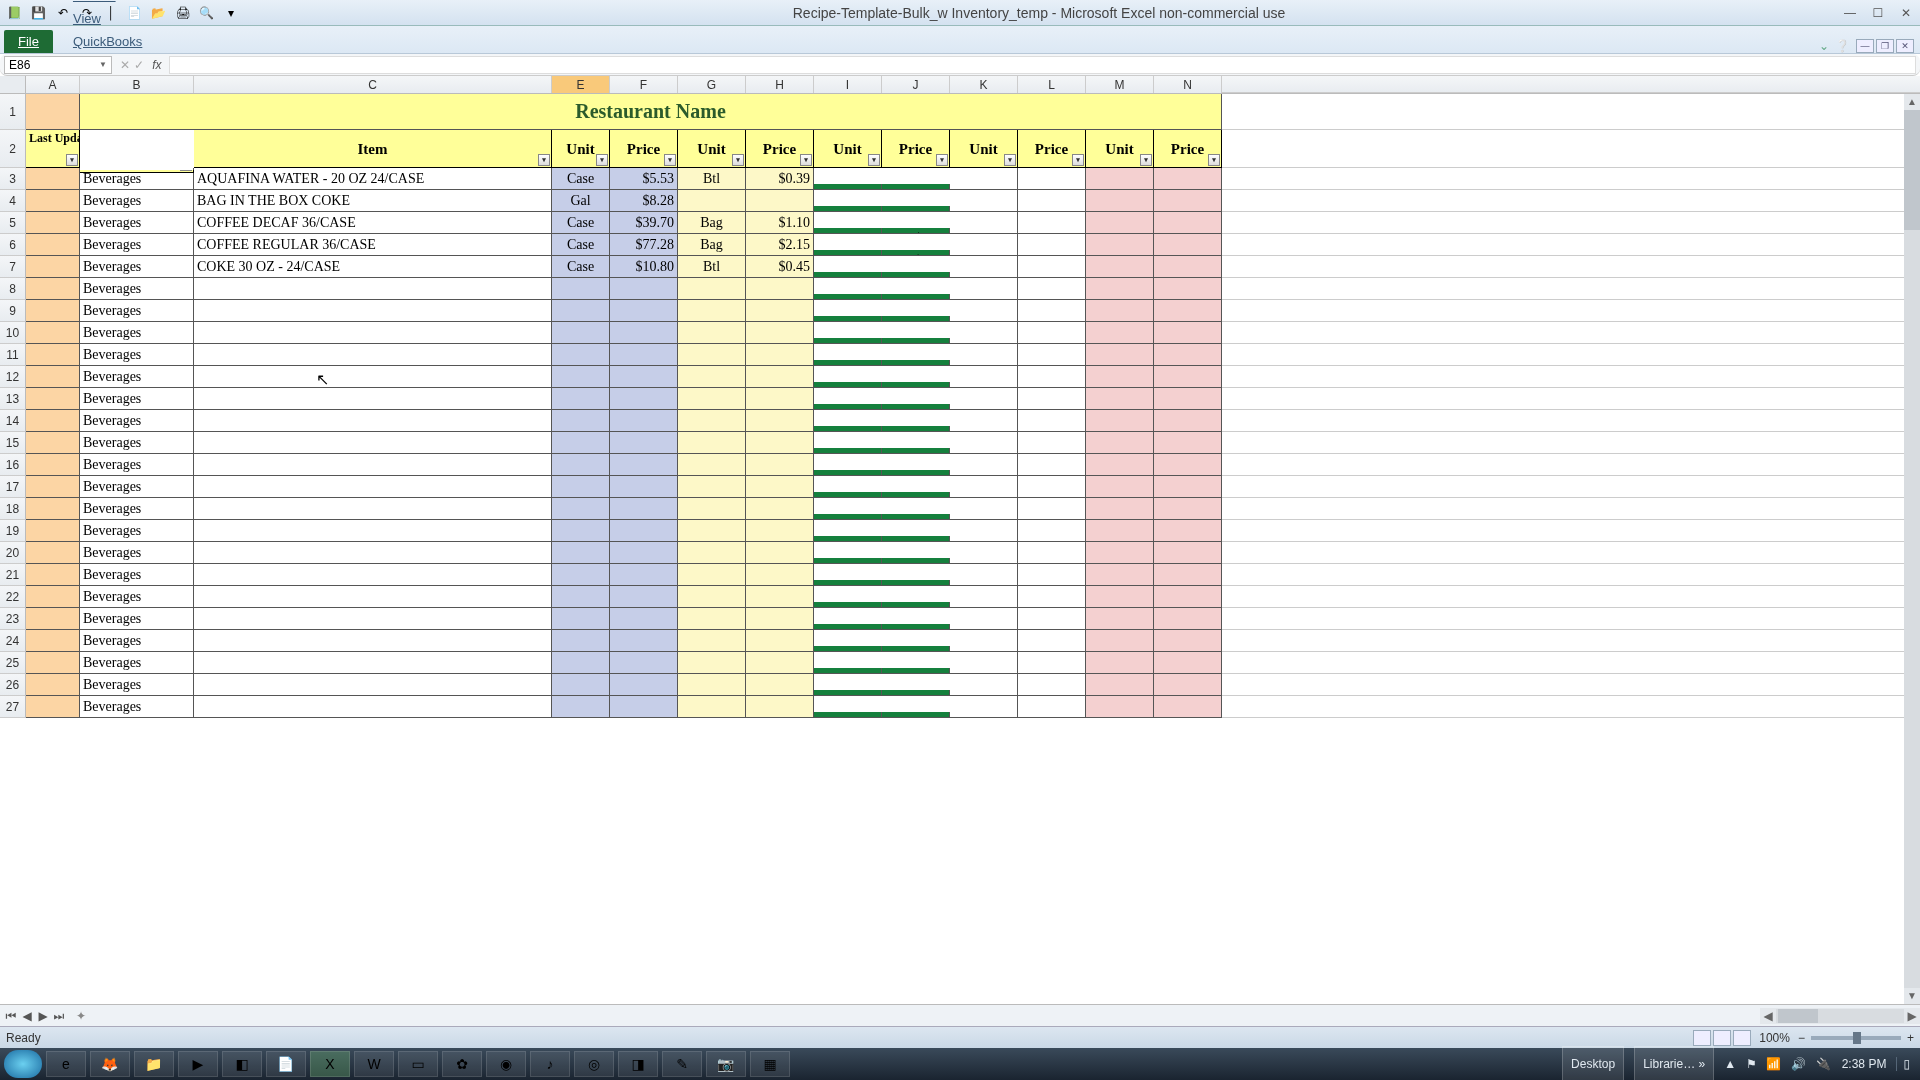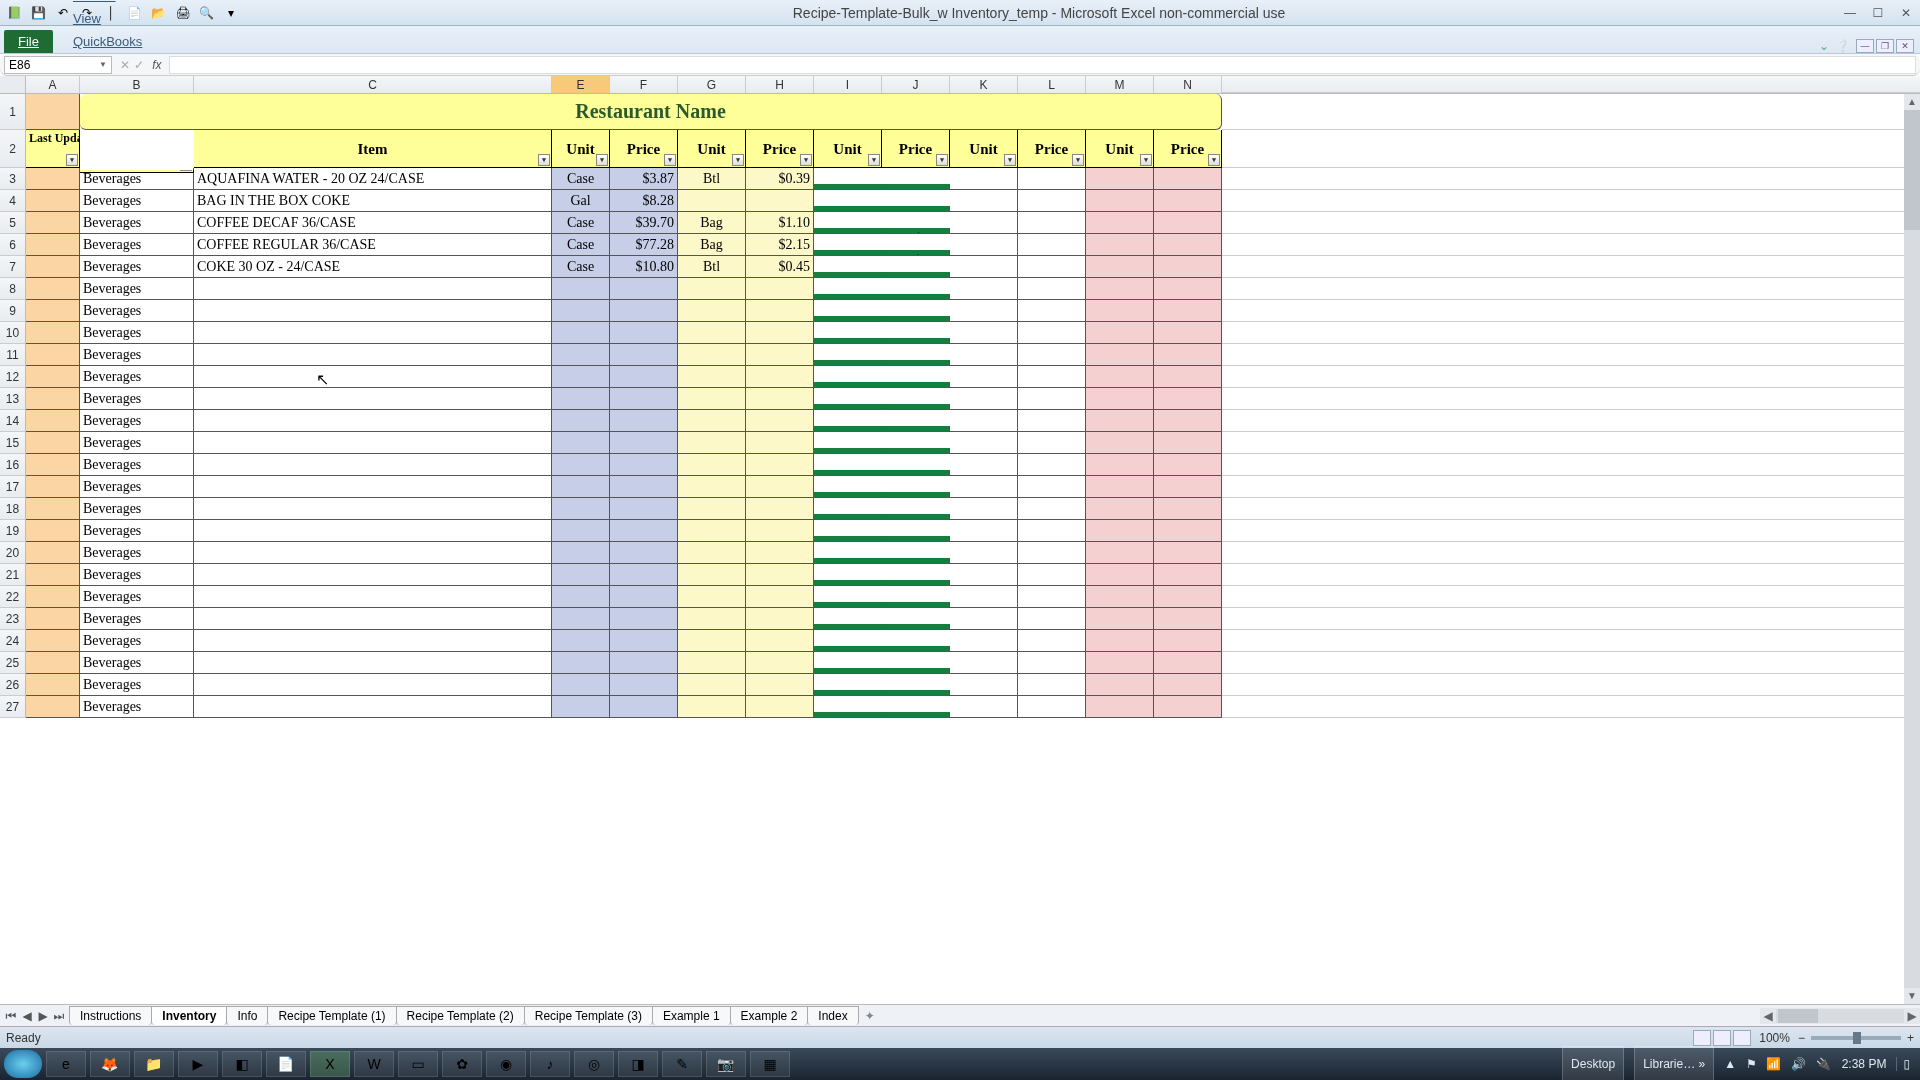--- a/index.html
+++ b/index.html
@@ -177,21 +177,21 @@
     <div class="colhdr cL">L</div>
     <div class="colhdr cM">M</div>
     <div class="colhdr cN">N</div>
     <div class="colhdr cRest"></div>
   </div>
 
   <div class="rows" id="rows-mount">
       <div class="row r1">
         <div class="rowlabel">1</div>
         <div class="cell tintA cA" style="border-right:1px solid #555;border-bottom:1px solid #555;"></div>
-        <div class="titlecell" style="width:1142px;border-radius:6px;">Restaurant Name</div>
+        <div class="titlecell" style="width:1142px;">Restaurant Name</div>
         <div class="cell cRest"></div>
       </div>
       <div class="row r2">
         <div class="rowlabel">2</div>
         <div class="cell hcell cA cA2" style="line-height:14px;font-size:12px;">Last Update<div class="filter">▾</div></div>
         <div class="cell hcell cB" style="line-height:16px;margin-top:40px;">Storage Area<div class="filter">▾</div></div>
         <div class="cell hcell cC" style="line-height:36px;">Item<div class="filter">▾</div></div>
         <div class="cell hcell cE" style="line-height:36px;">Unit<div class="filter">▾</div></div>
         <div class="cell hcell cF" style="line-height:36px;">Price<div class="filter">▾</div></div>
         <div class="cell hcell cG" style="line-height:36px;">Unit<div class="filter">▾</div></div>
@@ -203,21 +203,21 @@
         <div class="cell hcell cM" style="line-height:36px;">Unit<div class="filter">▾</div></div>
         <div class="cell hcell cN" style="line-height:36px;">Price<div class="filter">▾</div></div>
         <div class="cell cRest"></div>
       </div>
       <div class="row">
         <div class="rowlabel">3</div>
         <div class="cell cA tintA "></div>
         <div class="cell cB  ">Beverages</div>
         <div class="cell cC  ">AQUAFINA WATER - 20 OZ 24/CASE</div>
         <div class="cell cE tintEF center">Case</div>
-        <div class="cell cF tintEF right">$3.87</div>
+        <div class="cell cF tintEF right">$5.53</div>
         <div class="cell cG tintGH center">Btl</div>
         <div class="cell cH tintGH right">$0.39</div>
         <div class="cell cI tintIJ center"></div>
         <div class="cell cJ tintIJ right"></div>
         <div class="cell cK tintKL center"></div>
         <div class="cell cL tintKL right"></div>
         <div class="cell cM tintMN center"></div>
         <div class="cell cN tintMN right"></div>
         <div class="cell cRest"></div>
       </div>
@@ -642,31 +642,20 @@
   <div class="cursor">↖</div>
 </div>
 
 <div class="sheettabs">
   <div class="sheetnav">
     <span>⏮</span>
     <span>◀</span>
     <span>▶</span>
     <span>⏭</span>
   </div>
-  <div id="sheets-mount" style="display:flex;">
-      <div class="stab">Instructions</div>
-      <div class="stab active">Inventory</div>
-      <div class="stab">Info</div>
-      <div class="stab">Recipe Template (1)</div>
-      <div class="stab">Recipe Template (2)</div>
-      <div class="stab">Recipe Template (3)</div>
-      <div class="stab">Example 1</div>
-      <div class="stab">Example 2</div>
-      <div class="stab">Index</div>
-    </div>
   <span style="margin-left:6px;color:#888;">✦</span>
   <div class="hscroll">
     <div class="arrow">◀</div>
     <div class="track">
         <div class="thumb"></div>
       </div>
     <div class="arrow">▶</div>
   </div>
 </div>
 

